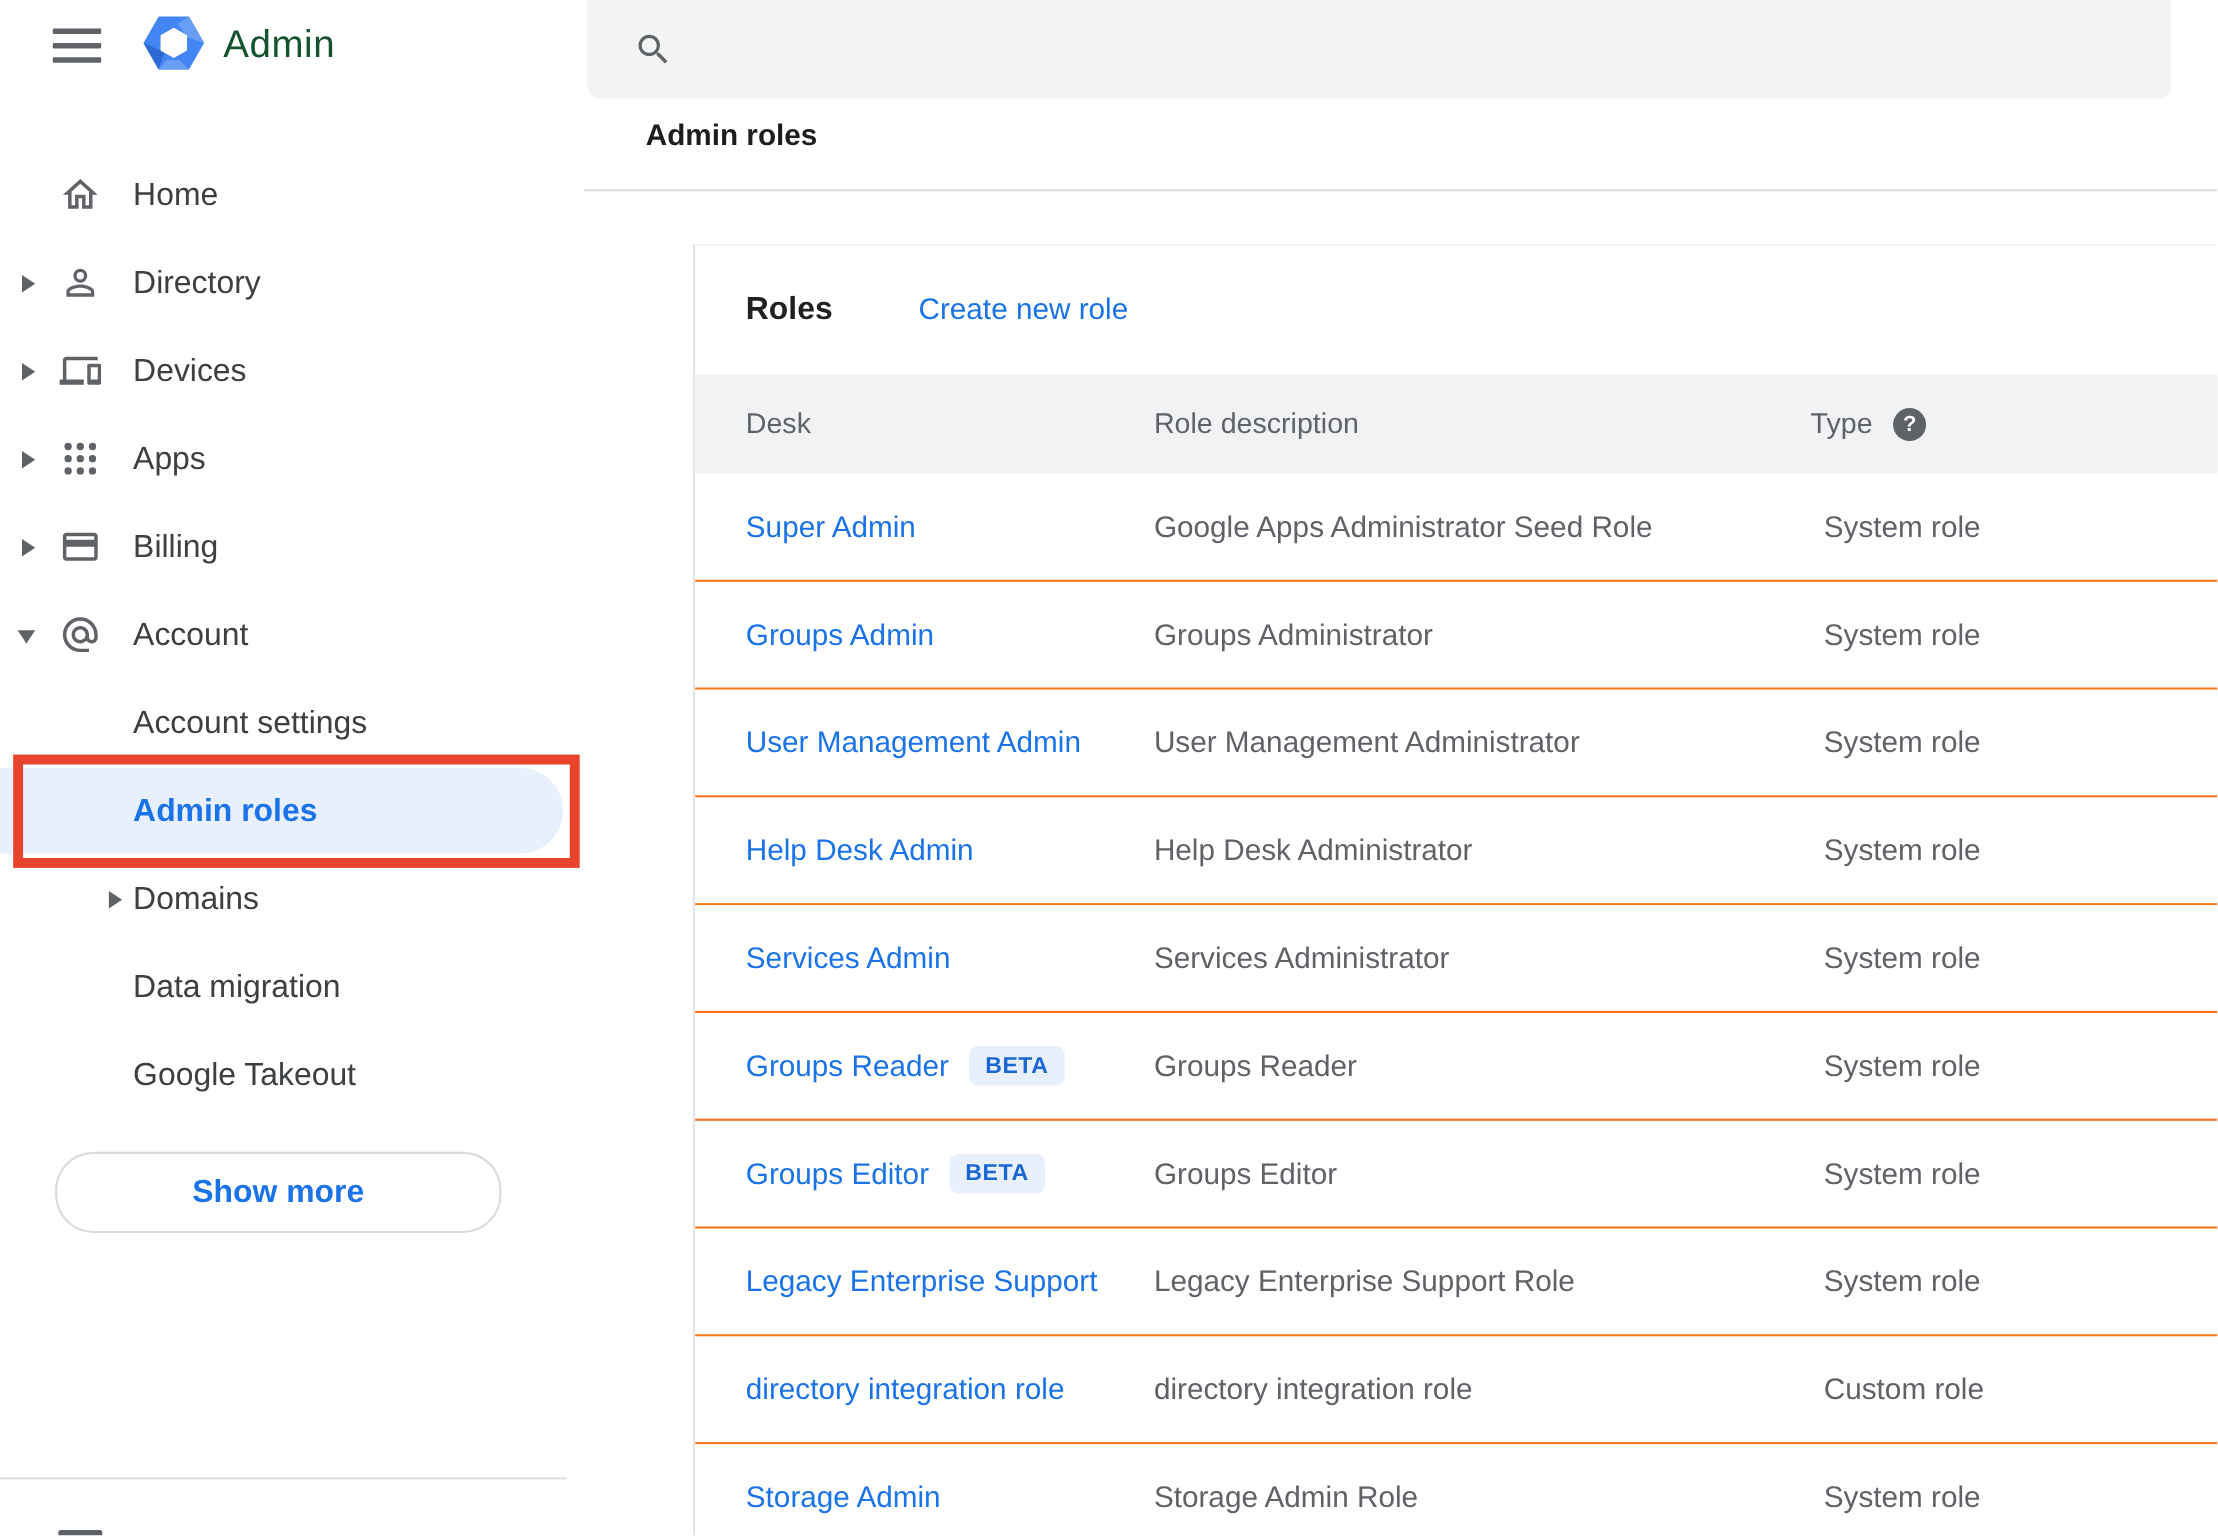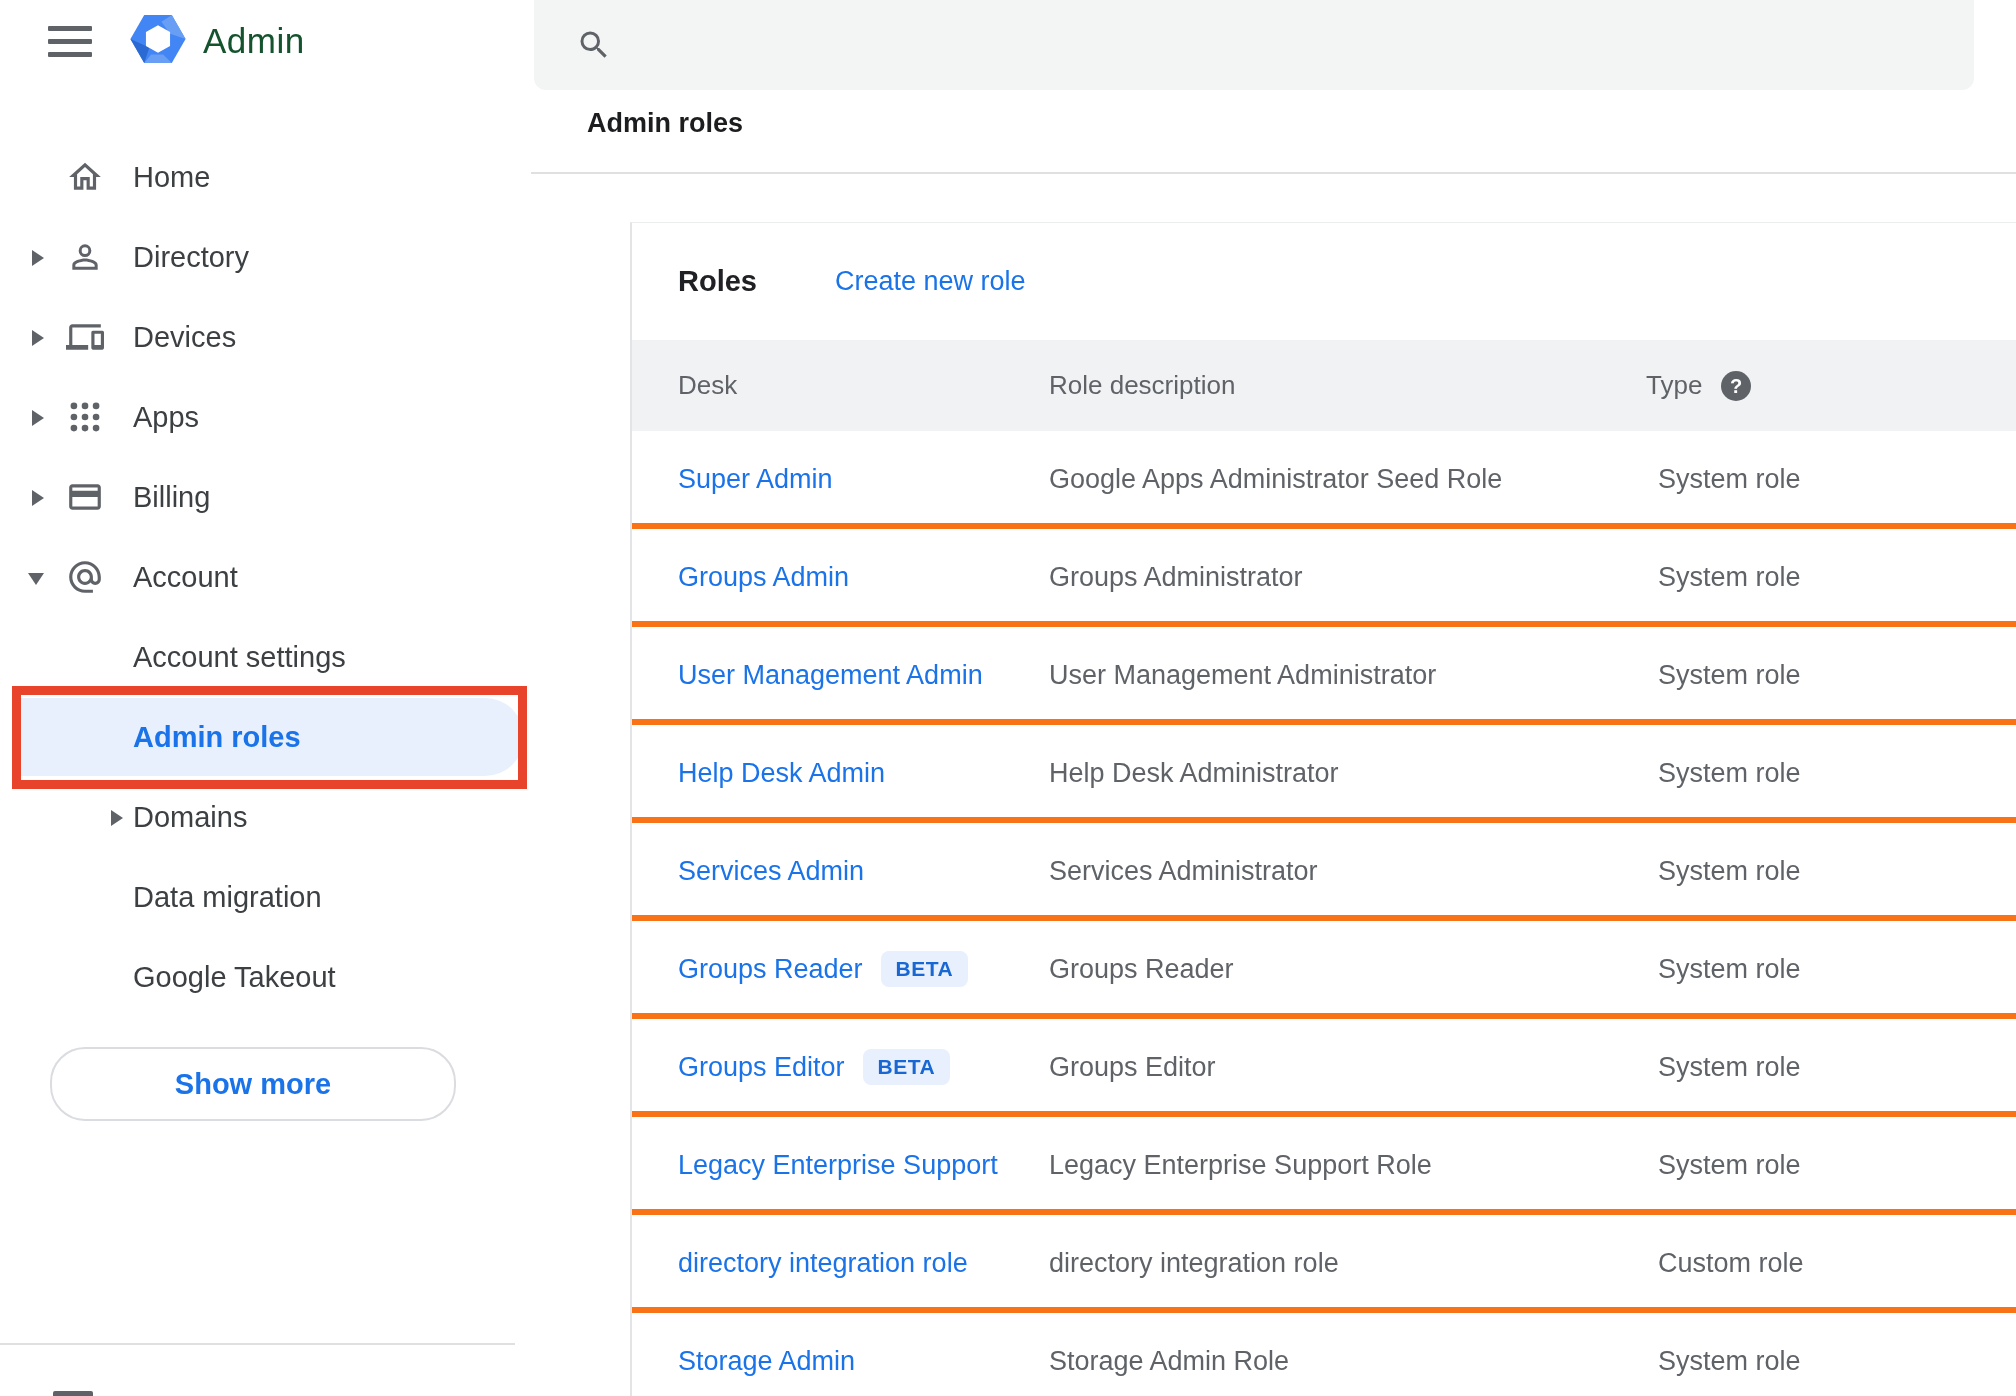--- a/index.html
+++ b/index.html
@@ -11,21 +11,21 @@
   
   .sidebar{position:absolute;left:0;top:0;width:531px;height:1396px;background:#fff;}
   .menu-btn{position:absolute;left:48px;top:24px;width:44px;height:34px;cursor:pointer;}
   .menu-btn .bar{position:absolute;left:0;width:44px;height:5px;background:#5f6368;border-radius:1px;}
   .menu-btn .bar:nth-child(1){top:2px;}
   .menu-btn .bar:nth-child(2){top:15px;}
   .menu-btn .bar:nth-child(3){top:28px;}
   .logo{position:absolute;left:127px;top:10px;height:62px;display:flex;align-items:center;}
   .logo svg{width:62px;height:62px;}
   .logo-text{font-size:35px;color:#14532d;margin-left:14px;letter-spacing:.5px;}
-  .nav{position:absolute;left:12px;top:137px;width:531px;text-decoration:underline;}
+  .nav{position:absolute;left:0;top:137px;width:531px;text-decoration:underline;}
   .nav-item{position:relative;height:80px;cursor:pointer;}
   .nav-icon{position:absolute;left:54px;top:21px;width:38px;height:38px;}
   .nav-icon svg{width:38px;height:38px;fill:#5f6368;}
   .nav-label{position:absolute;left:121px;top:0;height:80px;display:flex;align-items:center;font-size:29px;color:#3c4043;}
   .chev{position:absolute;left:20px;top:33px;width:0;height:0;
     border-left:12px solid #5f6368;border-top:8px solid transparent;border-bottom:8px solid transparent;}
   .chev.down{left:16px;top:36px;border-left:8px solid transparent;border-right:8px solid transparent;border-top:12px solid #5f6368;border-bottom:none;}
   .chev.sub{left:99px;}
   .sub-item .nav-label{font-size:29px;}
   .nav-item.selected .sel-pill{
@@ -62,21 +62,21 @@
   .create-link{position:absolute;left:203px;top:0;height:117px;display:flex;align-items:center;
     font-size:27px;color:#1a73e8;cursor:pointer;text-decoration:none;}
   .thead{position:relative;height:91px;background:#f1f2f3;}
   .th{position:absolute;top:0;height:91px;display:flex;align-items:center;font-size:26px;color:#5f6368;}
   .th-role{left:46px;}
   .th-desc{left:417px;}
   .th-type{left:1014px;}
   .help-icon{
     position:absolute;left:1089px;top:31px;width:30px;height:30px;border-radius:50%;background:#5f6368;
     color:#fff;font-size:20px;font-weight:bold;display:flex;align-items:center;justify-content:center;cursor:pointer;}
-  .table-row{position:relative;height:98px;border-bottom:6px solid #f97316;background:#fff;}
+  .table-row{position:relative;height:98px;border-bottom:2px solid #f97316;background:#fff;}
   .cell{position:absolute;top:0;height:96px;display:flex;align-items:center;font-size:27px;}
   .cell-role{left:46px;gap:18px;}
   .cell-desc{left:417px;color:#5f6368;}
   .cell-type{left:1014px;color:#5f6368;margin-left:12px;}
   .role-link{color:#1a73e8;text-decoration:none;cursor:pointer;}
   .beta-badge{
     background:#e8f0fe;color:#1967d2;font-size:21px;font-weight:bold;letter-spacing:.5px;
     padding:6px 15px;border-radius:8px;}
 </style>
 </head>

